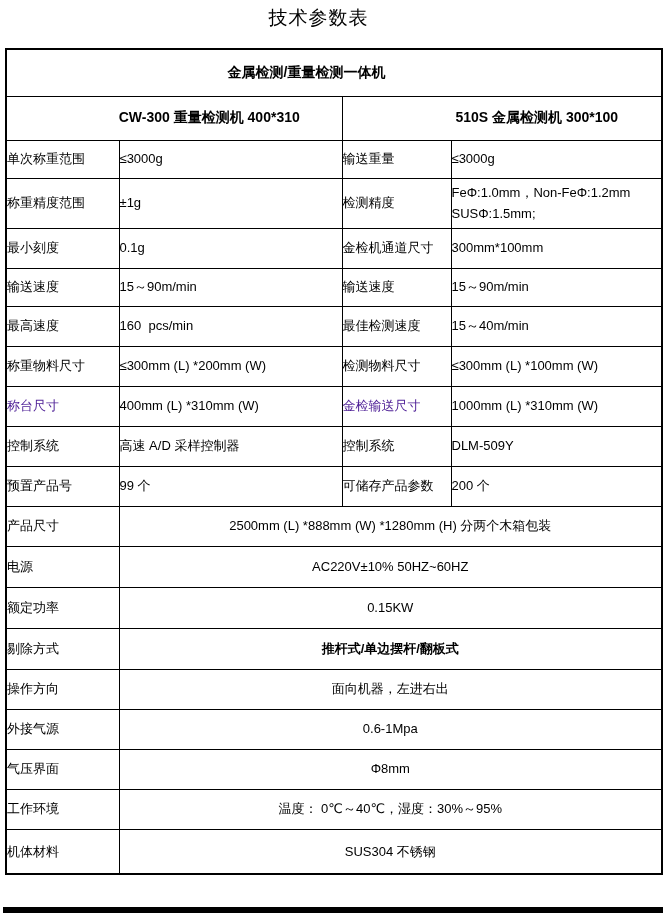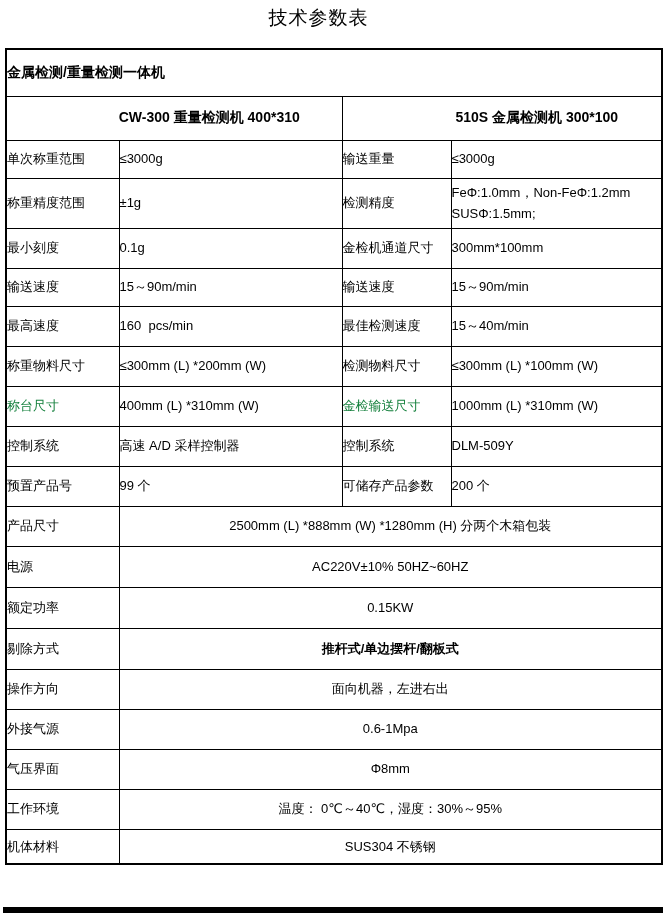--- a/index.html
+++ b/index.html
@@ -28,41 +28,41 @@
   table.spec td {
     border:1px solid #000;
     font-size:13px;
     line-height:1.65;
     vertical-align:middle;
     overflow:hidden;
     padding:0;
   }
   tr.h1 td {
     font-weight:bold; font-size:14px;
-    text-align:left;
+    text-align:center;
     padding-right:55px;      
   }
   tr.h2 td {
     font-weight:bold; font-size:14px;
     text-align:center;
     padding-left:70px;       
   }
   td.lbl { text-align:left; padding:0 2px; }
   td.val { text-align:left; padding:0 6px 0 9px; white-space:pre-wrap;margin-top:26px; }
   td.mval { text-align:center; white-space:pre-wrap; }
-  .red { color:#15803d; }
+  .red { color:#4c1d95; }
   .bold-val { font-weight:bold; }
   
   tr.h1  { height:47px; }
   tr.h2  { height:44px;padding-left:27px; }
   tr.rh40 { height:38px; }
   tr.rh42 { height:40px; }
   tr.rh43 { height:41px; }
   tr.rh52 { height:50px; }
-  tr.rh37 { height:35px; }
+  tr.rh37 { height:45px; }
   .bottom-strip {
     position:absolute; left:3px; top:907px;
     width:660px; height:6px;
     background:#000000;
   }
 </style>
 </head>
 <body>
 
 <div class="page-title">技术参数表</div>

